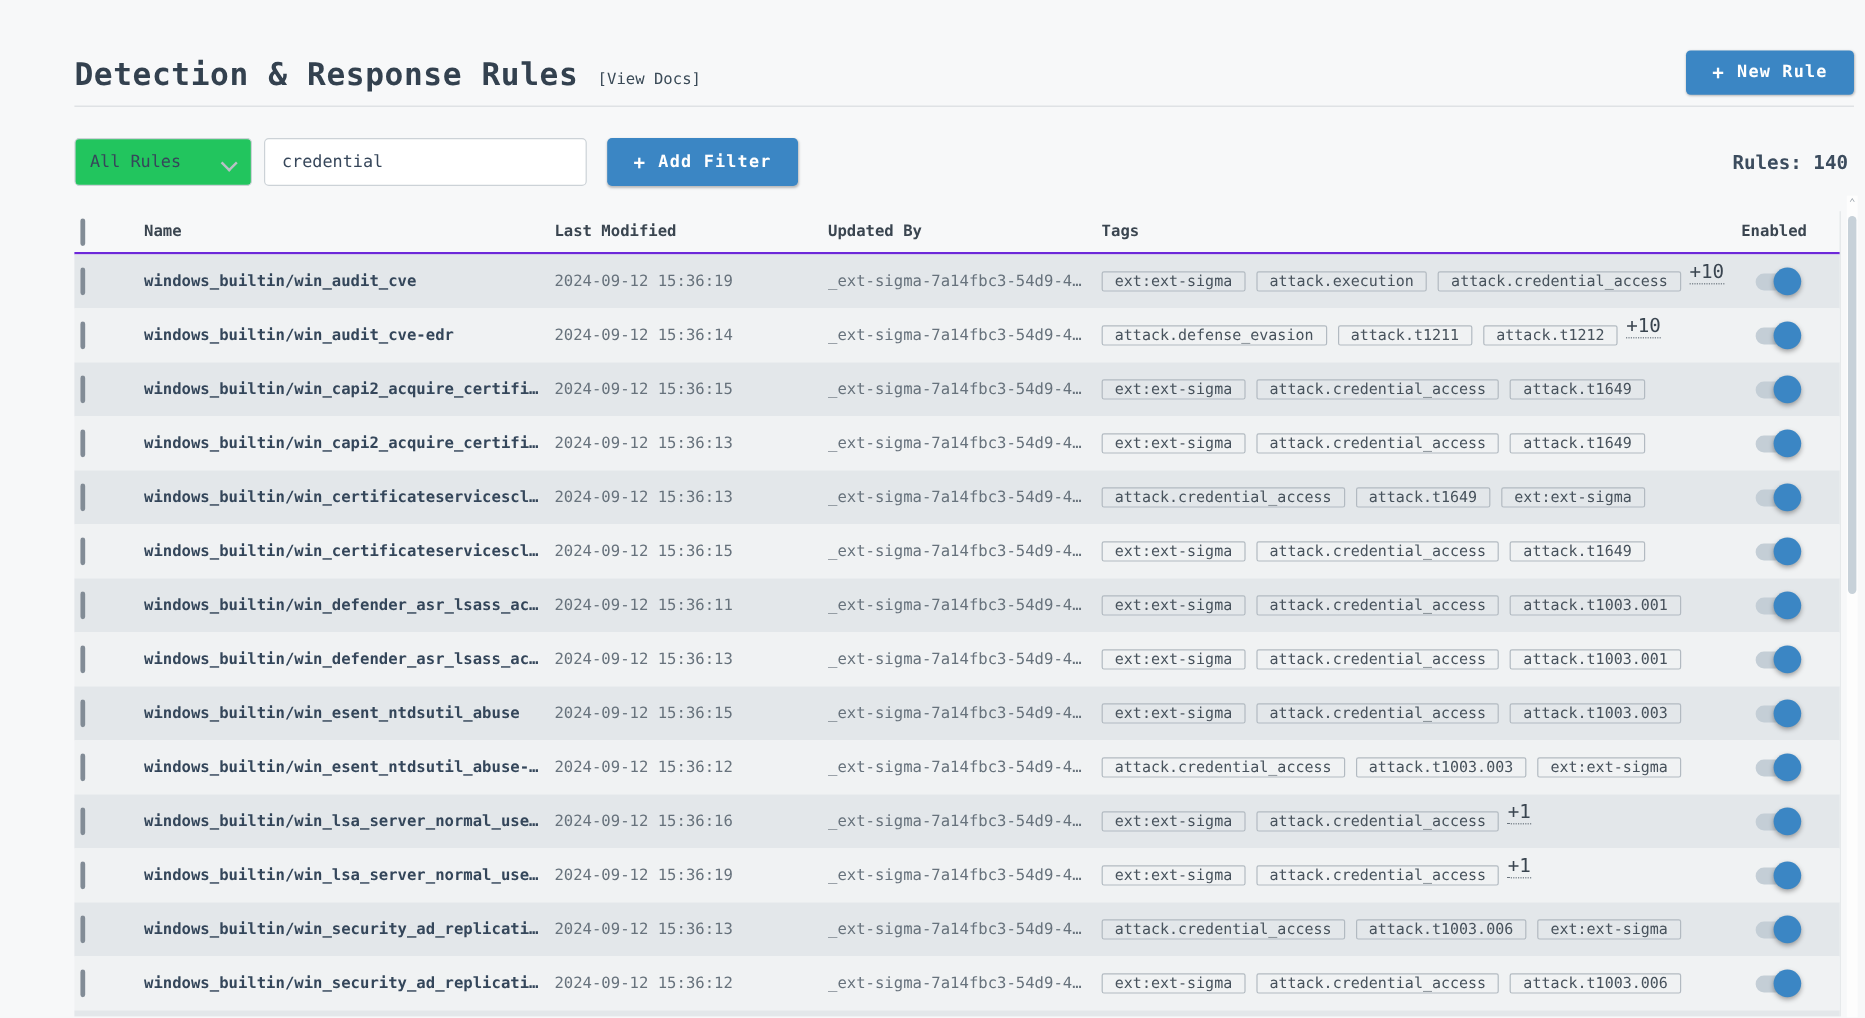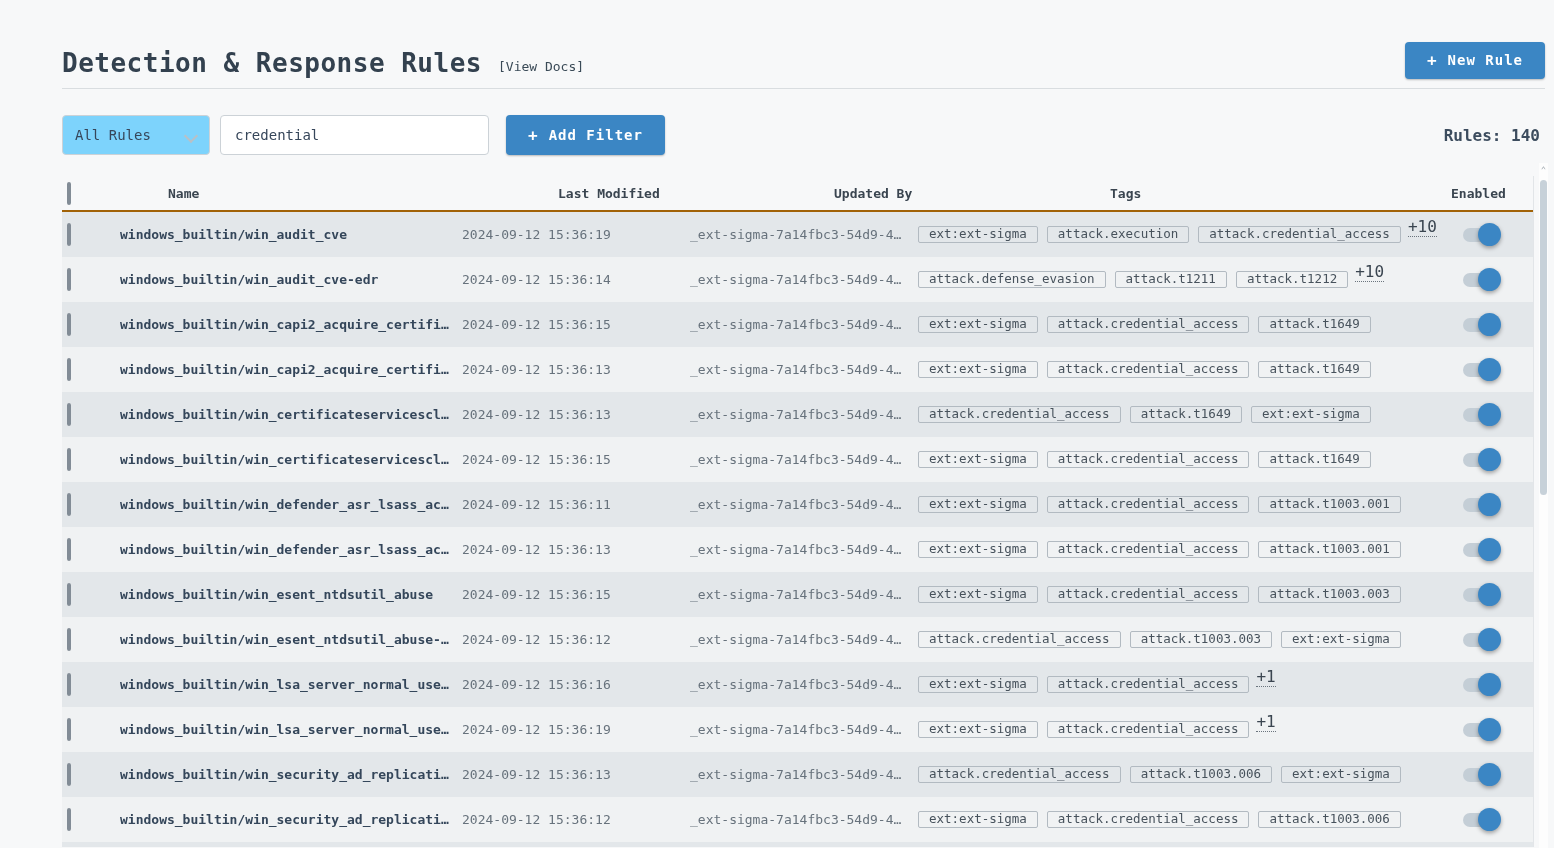--- a/index.html
+++ b/index.html
@@ -32,21 +32,21 @@
     display:inline-flex;align-items:center;gap:10px;cursor:pointer;
     box-shadow:0 1px 2px rgba(0,0,0,.25);
   }
   .new-rule-btn{margin-left:auto;height:37px;padding:0 22px;margin-top:-6px;}
   .plus{font-size:16px;font-weight:bold;}
   .divider{height:1px;background:var(--line);margin-left:62px;margin-right:9px;}
 
   
   .filter-bar{display:flex;align-items:center;margin-top:26px;height:40px;}
   .select{
-    width:148px;height:40px;background:#7dd3fc;border:1px solid #ccd2d7;border-radius:4px;
+    width:148px;height:40px;background:#22c55e;border:1px solid #ccd2d7;border-radius:4px;
     display:flex;align-items:center;padding:0 12px;font-size:14px;color:#36465a;cursor:pointer;
   }
   .select .chev{margin-left:auto;width:12px;height:12px;position:relative;}
   .select .chev::before{
     content:"";position:absolute;left:1px;top:2px;width:8px;height:8px;
     border-right:2px solid #b9c0c6;border-bottom:2px solid #b9c0c6;transform:rotate(45deg);
   }
   .search-input{
     margin-left:10px;width:269px;height:40px;background:#fff;border:1px solid #ccd2d7;border-radius:4px;
     padding:0 14px;font-family:inherit;font-size:14px;color:#36465a;outline:none;
@@ -55,21 +55,21 @@
   .rules-count{margin-left:auto;font-size:16px;font-weight:bold;color:#3c4c5e;padding-right:5px;}
 
   
   .table{margin-top:21px;margin-right:11px;border-right:1px solid #e2e5e8;}
   .tr{
     display:grid;grid-template-columns:48px 352px 228px 228px 1fr 96px;
     align-items:center;
   }
   .thead{height:36px;}
   .thead .th{font-size:13px;font-weight:bold;color:#3a4550;}
-  .thead{border-bottom:2px solid #a16207;gap:48px;}
+  .thead{border-bottom:2px solid #6d28d9;}
   .row{height:45px;}
   .row.dark{background:var(--row-dark);}
   .row.light{background:var(--row-light);}
   .cb{
     width:25px;height:25px;background:#fff;border:2px solid #828c96;border-radius:4px;
     margin-left:5px;cursor:pointer;
   }
   .c-name{padding-left:10px;font-size:13px;font-weight:bold;color:#34465a;white-space:nowrap;overflow:hidden;cursor:pointer;}
   .c-mod,.c-upd{font-size:13px;color:var(--muted);white-space:nowrap;overflow:hidden;}
   .c-tags{display:flex;align-items:center;gap:9px;white-space:nowrap;overflow:visible;}

